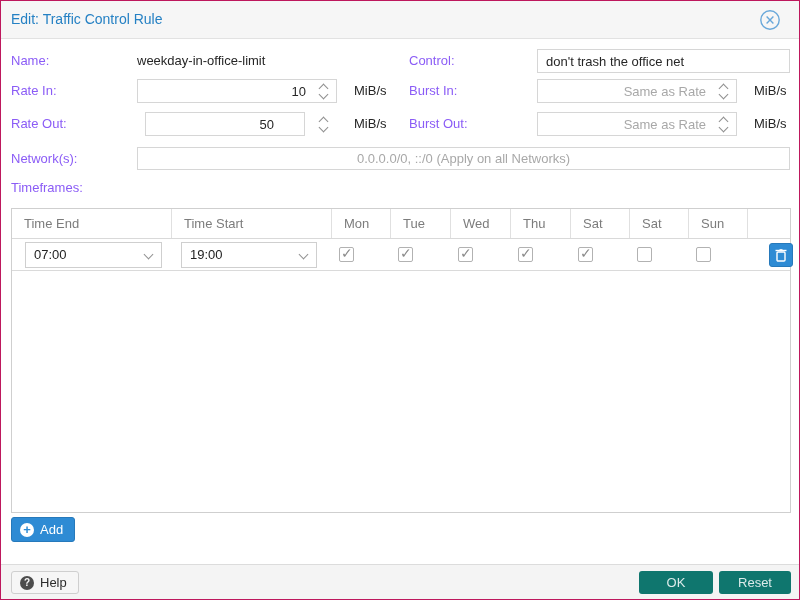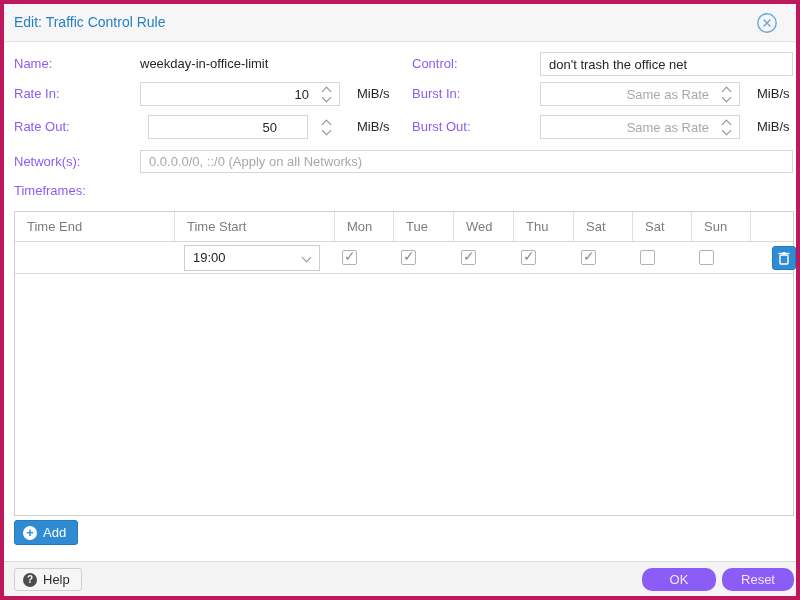--- a/index.html
+++ b/index.html
@@ -1,20 +1,20 @@
 <!DOCTYPE html>
 <html><head>
 <meta charset="utf-8">
 <style>
   * { box-sizing: border-box; margin: 0; padding: 0; }
   html,body { width:800px; height:600px; }
   body { font-family:"Liberation Sans", sans-serif; background:#fff; }
 
   .dialog { position:relative; width:800px; height:600px; background:#fff;
-            border:4px solid #be185d; overflow:hidden; }
+            border:1px solid #be185d; overflow:hidden; }
 
   
   .titlebar { position:absolute; top:0; left:0; right:0; height:38px;
               background:#f6f6f6; border-bottom:1px solid #e2e2e2; }
   .title { position:absolute; left:10px; top:10px; font-size:14px; color:#2581c4; }
   .close-btn { position:absolute; right:18px; top:8px; width:22px; height:22px;
                cursor:pointer; }
 
   
   .lbl { position:absolute; font-size:13px; color:#8b5cf6; line-height:22px; }
@@ -67,22 +67,22 @@
              font-size:13px; font-weight:bold; line-height:13px; text-align:center; }
 
   .footer { position:absolute; left:0; right:0; bottom:0; height:35px;
             background:#f4f4f4; border-top:1px solid #dcdcdc; }
   .help-btn { position:absolute; left:10px; top:6px; height:23px; padding:0 11px 0 8px;
               background:#f6f6f6; border:1px solid #cfcfcf; border-radius:3px;
               color:#2b2b2b; font-size:13px; display:flex; align-items:center; gap:6px;
               cursor:pointer; }
   .q-ic { width:14px; height:14px; border-radius:50%; background:#4d4d4d; color:#f6f6f6;
           font-size:10px; font-weight:bold; line-height:14px; text-align:center; }
-  .btn-disabled { position:absolute; top:6px; height:23px; border:none; border-radius:10px;
-              background:#8b5cf6; color:rgba(255,255,255,0.85); font-size:13px;
+  .btn-disabled { position:absolute; top:6px; height:23px; border:none; border-radius:3px;
+              background:#0f766e; color:rgba(255,255,255,0.85); font-size:13px;
               font-family:"Liberation Sans",sans-serif; cursor:default; }
   .ok-btn { left:638px; width:74px; }
   .reset-btn { left:718px; width:72px; }
 </style>
 </head>
 <body>
 
 <div class="dialog">
 
   <div class="titlebar">
@@ -127,39 +127,43 @@
 
   <div class="lbl" style="left:408px; top:112px;">Burst Out:</div>
   <input class="txt num" style="left: 536px; top: 111px; width: 200px;" placeholder="Same as Rate">
   <div class="spinner" style="left:716px; top:114px;">
     <span class="spin up"></span>
     <span class="spin down"></span>
   </div>
   <div class="unit" style="left:753px; top:111px;">MiB/s</div>
 
   <div class="lbl" style="left:10px; top:147px;">Network(s):</div>
-  <input class="txt" style="left: 136px; top: 146px; width: 653px; height: 23px;" placeholder="0.0.0.0/0, ::/0 (Apply on all Networks)">
+  <input class="txt" style="left: 136px; top: 146px; width: 653px; height: 23px; text-align: center;" placeholder="0.0.0.0/0, ::/0 (Apply on all Networks)">
 
   <div class="lbl" style="left:10px; top:176px;">Timeframes:</div>
 
   <div class="tframes">
     <div class="thead">
       <div class="th">Time End</div>
       <div class="th">Time Start</div>
       <div class="th">Mon</div>
       <div class="th">Tue</div>
       <div class="th">Wed</div>
       <div class="th">Thu</div>
       <div class="th">Sat</div>
       <div class="th">Sat</div>
       <div class="th">Sun</div>
       <div class="th"></div>
     </div>
 
     <div class="trow">
+      <div class="combo" style="left:13px; width:137px;">
+        <span class="ctext">07:00</span>
+        <span class="chev"></span>
+      </div>
       <div class="combo" style="left:169px; width:136px;">
         <span class="ctext">19:00</span>
         <span class="chev"></span>
       </div>
       <span class="checkbox checked" style="left:327px;"></span>
       <span class="checkbox checked" style="left:386px;"></span>
       <span class="checkbox checked" style="left:446px;"></span>
       <span class="checkbox checked" style="left:506px;"></span>
       <span class="checkbox checked" style="left:566px;"></span>
       <span class="checkbox" style="left:625px;"></span>

